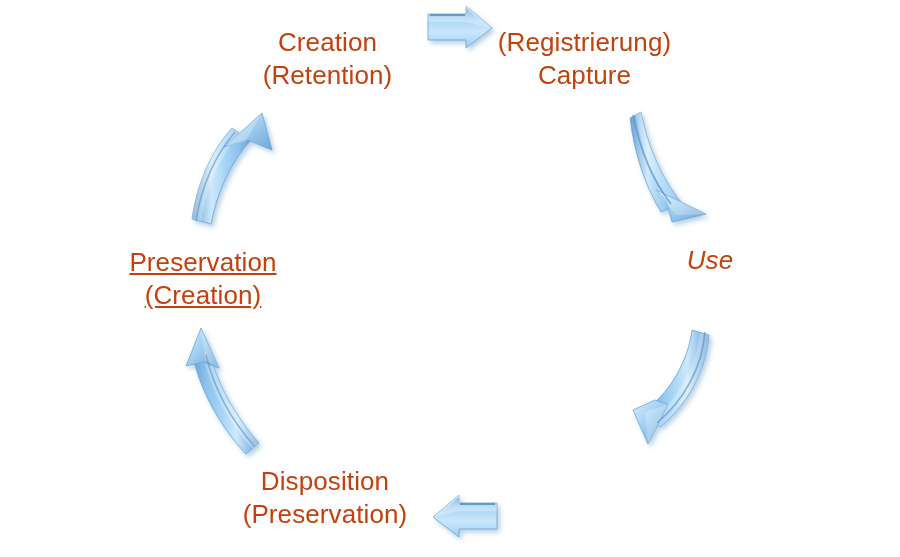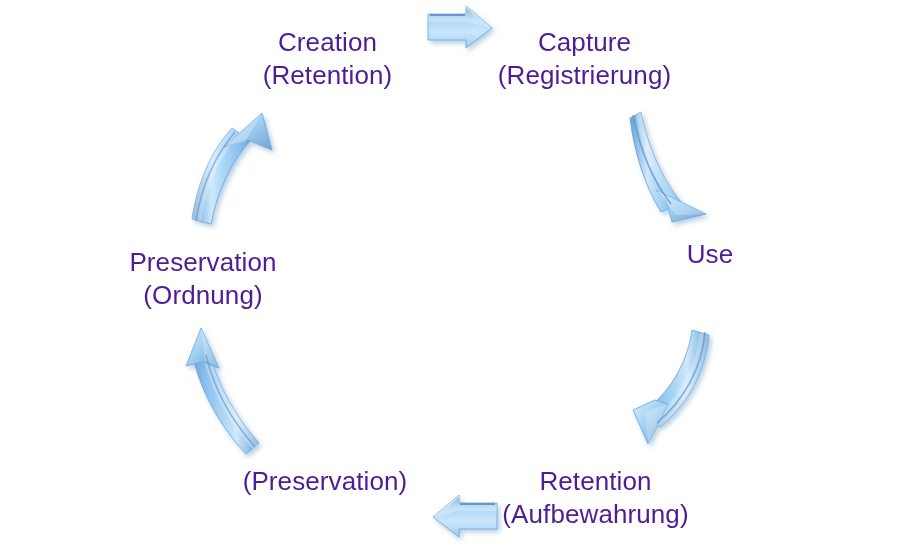--- a/index.html
+++ b/index.html
@@ -11,21 +11,21 @@
     position: relative;
     width: 900px;
     height: 557px;
     background: #ffffff;
     overflow: hidden;
     font-family: "Liberation Sans", sans-serif;
   }
   .node-label {
     position: absolute;
     text-align: center;
-    color: #4c1d95;
+    color: #c2410c;
     font-size: 26px;
     line-height: 1.28;
     font-weight: 400;
     white-space: nowrap;
     letter-spacing: 0.1px;
   }
   .node-label .ln {
     display: block;
   }
   .arrow-layer {
@@ -33,24 +33,24 @@
     left: 0;
     top: 0;
     width: 900px;
     height: 557px;
     pointer-events: none;
   }
 
   
   #node-creation    { left: 205px; top: 26px;  width: 245px; }
   #node-capture     { left: 462px; top: 26px;  width: 245px; }
-  #node-use         { left: 590px; top: 238px; width: 240px; }
+  #node-use         { left: 590px; top: 244px; width: 240px; font-style: italic; }
   #node-retention   { left: 488px; top: 465px; width: 215px; }
   #node-disposition { left: 215px; top: 465px; width: 220px; }
-  #node-preservation{ left: 83px;  top: 246px; width: 240px; }
+  #node-preservation{ left: 83px;  top: 246px; width: 240px; text-decoration: underline; }
 </style>
 </head>
 <body>
 
 <div id="canvas">
 
   <svg class="arrow-layer" viewBox="0 0 900 557" width="900" height="557" xmlns="http://www.w3.org/2000/svg">
     <defs>
 
       <linearGradient id="gBodyH" x1="0" y1="0" x2="0" y2="1">
@@ -140,35 +140,32 @@
       <path d="M 196,221 C 201,187 215,155 235,132" fill="none" stroke="#5b8fc0" stroke-width="1.5" opacity="0.6"></path>
     </g>
   </svg>
 
   <div class="node-label" id="node-creation">
     <span class="ln">Creation</span>
     <span class="ln">(Retention)</span>
   </div>
 
   <div class="node-label" id="node-capture">
+    <span class="ln">(Registrierung)</span>
     <span class="ln">Capture</span>
-    <span class="ln">(Registrierung)</span>
   </div>
 
   <div class="node-label" id="node-use">
     <span class="ln">Use</span>
   </div>
 
-  <div class="node-label" id="node-retention">
-    <span class="ln">Retention</span>
-    <span class="ln">(Aufbewahrung)</span>
-  </div>
 
   <div class="node-label" id="node-disposition">
+    <span class="ln">Disposition</span>
     <span class="ln">(Preservation)</span>
   </div>
 
   <div class="node-label" id="node-preservation">
     <span class="ln">Preservation</span>
-    <span class="ln">(Ordnung)</span>
+    <span class="ln">(Creation)</span>
   </div>
 
 </div>
 
 </body></html>

